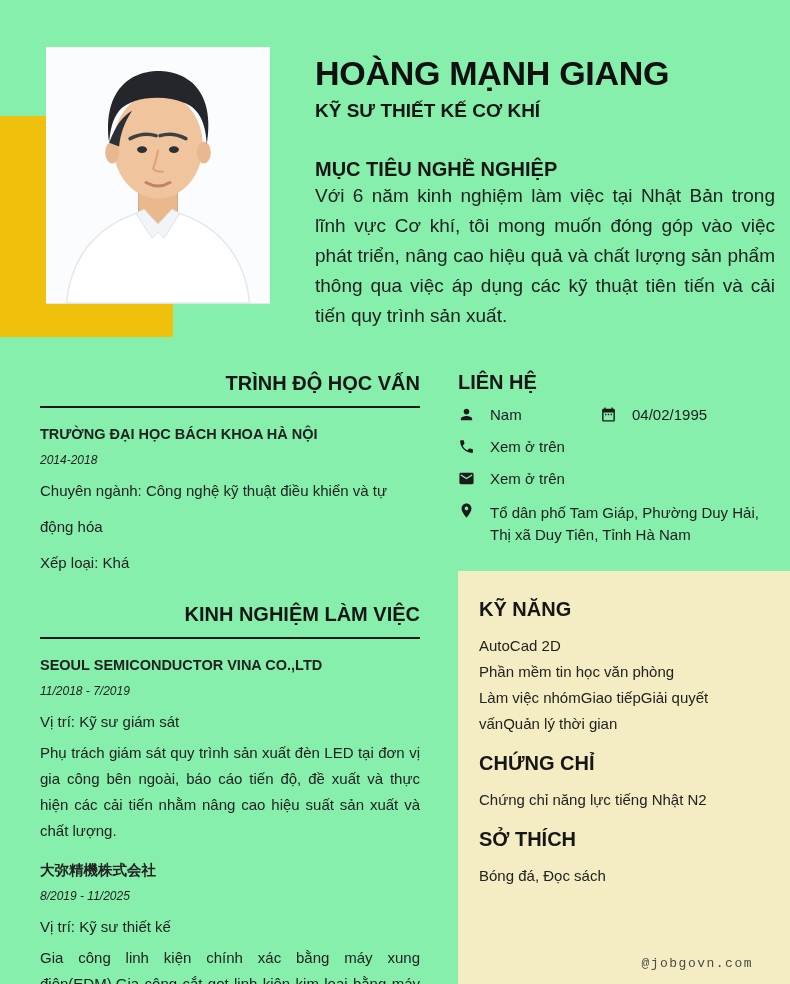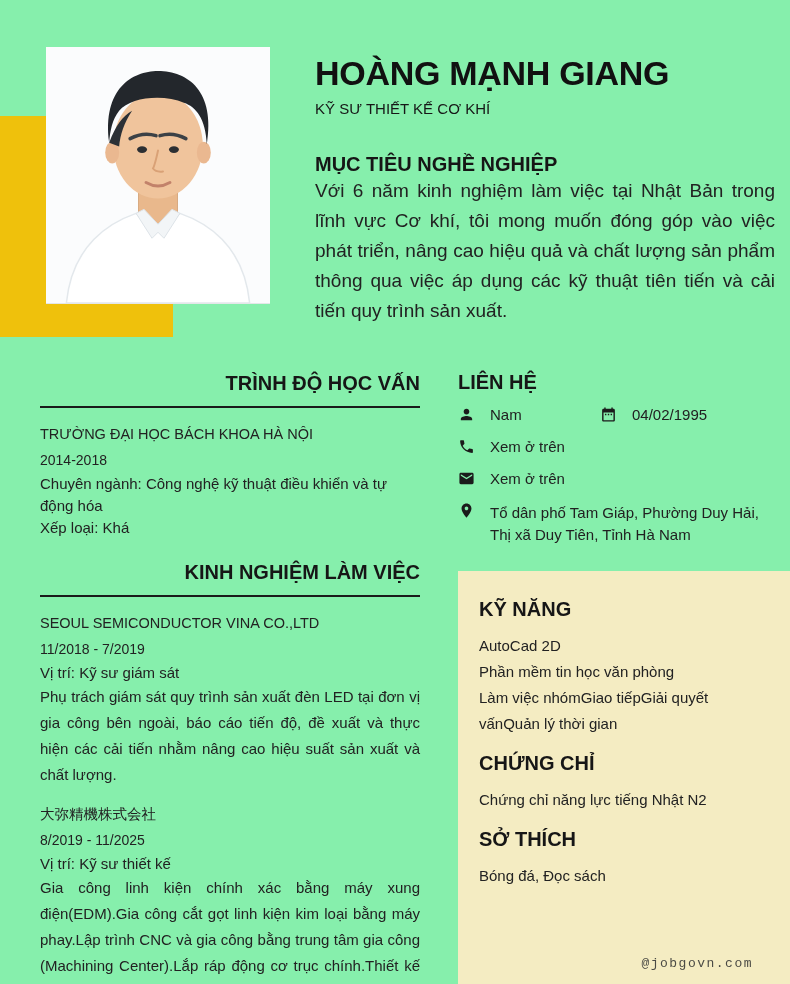--- a/index.html
+++ b/index.html
@@ -17,35 +17,35 @@
   
   .photo {
     position: absolute; left: 46px; top: 47px; width: 224px; height: 257px;
     background: #fbfcfd; border-bottom: 1px solid #e4e7e9;
   }
   .photo svg { display: block; width: 100%; height: 100%; }
 
   
   .header-block { position: absolute; left: 315px; top: 53px; width: 460px; }
   .name { font-size: 34px; font-weight: 700; letter-spacing: -0.3px; color: #111; line-height: 40px; }
-  .role { font-size: 15px; font-weight: 400; margin-top: 7px; color: #161616; }
+  .role { font-size: 19px; font-weight: 700; margin-top: 7px; color: #161616; }
   .obj-head { font-size: 20px; font-weight: 700; margin-top: 36px; color: #161616; }
   .obj-text { font-size: 19px; line-height: 30px; text-align: justify; color: #222; }
 
   
   .left-col { position: absolute; left: 40px; top: 371px; width: 380px; font-size: 15px; line-height: 26px; color: #222; }
   .sec-head {
     font-size: 20px; font-weight: 700; line-height: 24px; color: #161616;
     padding-bottom: 11px; border-bottom: 2px solid #1a1a1a; text-align: right;
   }
   .sec-head.second { margin-top: 8px; }
-  .entry-title { font-weight: 400; font-size: 14.5px; margin-top: 13px; line-height: 26px; }
+  .entry-title { font-weight: 700; font-size: 14.5px; margin-top: 13px; line-height: 26px; }
   .entry-title.cjk { font-family: "DejaVu Sans", sans-serif; }
-  .entry-period { font-size: 14px; line-height: 26px; }
-  .entry-line { line-height: 22px; }
+  .entry-period { font-style: italic; font-size: 12px; line-height: 26px; }
+  .entry-line { line-height: 36px; }
   .entry-desc { text-align: justify; line-height: 26px; }
   .job + .job { margin-top: 0; }
   .job-gap { margin-top: 12px; }
 
   
   .contact-col { position: absolute; left: 458px; top: 371px; width: 316px; }
   .contact-head { font-size: 20px; font-weight: 700; color: #161616; line-height: 23px; }
   .contact-rows { margin-top: 12px; }
   .crow { display: flex; align-items: flex-start; margin-bottom: 15px; font-size: 15px; line-height: 17px; }
   .crow .cicon { flex: 0 0 17px; width: 17px; height: 17px; margin-top: 0; }

